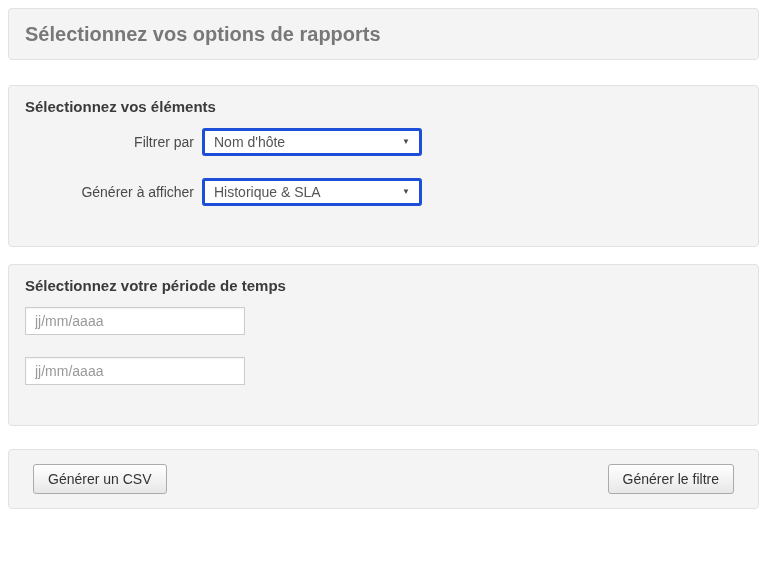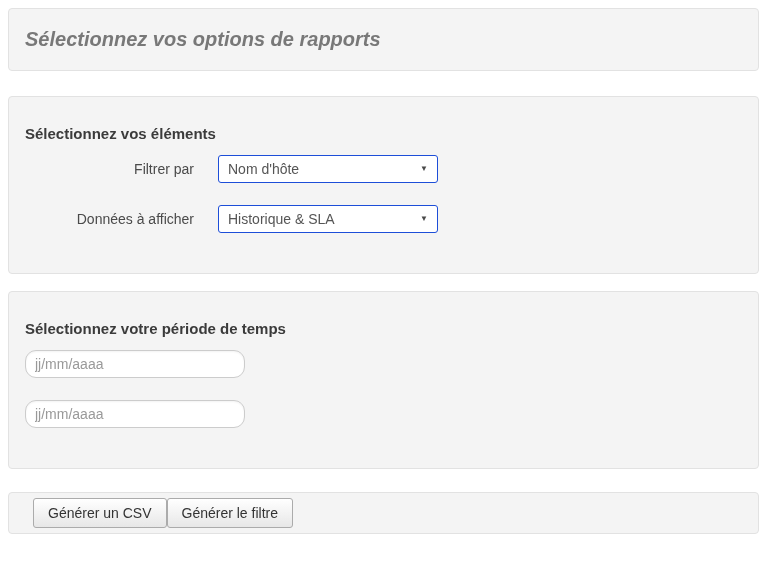--- a/index.html
+++ b/index.html
@@ -8,69 +8,68 @@
     font-family: "Liberation Sans", sans-serif;
     width: 767px; height: 581px;
   }
   .page { padding: 8px; width: 767px; }
   .panel {
     background: #f4f4f4;
     border: 1px solid #e2e2e2;
     border-radius: 4px;
   }
   .header-panel {
-    height: 63px;
+    height: 52px;
     display: flex; align-items: center;
     padding: 0 16px;
     margin-bottom: 25px;
-    font-style: italic;
   }
   .page-title {
     margin: 0;
     font-size: 20px; font-weight: bold;
     color: #787878;
   }
-  .form-panel { padding: 28px 16px 18px; margin-bottom: 17px; }
+  .form-panel { padding: 12px 16px 18px; margin-bottom: 17px; }
   .panel-heading {
     font-size: 15px; font-weight: bold;
     color: #3b3b3b;
     margin-bottom: 13px;
   }
   .form-row { display: flex; align-items: center; margin-bottom: 22px; }
   .form-row:last-child { margin-bottom: 22px; }
   .form-label {
     width: 169px; text-align: right;
-    margin-right: 24px;
+    margin-right: 8px;
     font-size: 14px; color: #4a4a4a;
   }
   .control { width: 220px; height: 28px; }
   .select-box {
     background: #ffffff;
-    border: 1px solid #1d4ed8;
+    border: 3px solid #1d4ed8;
     border-radius: 3px;
     display: flex; align-items: center; justify-content: space-between;
     padding: 0 9px;
     cursor: pointer;
   }
   .select-value { font-size: 14px; color: #555555; }
   .select-caret { font-size: 8px; color: #4a4a4a; line-height: 1; }
   .text-input {
     background: #ffffff;
     border: 1px solid #cccccc;
-    border-radius: 11px;
+    border-radius: 0;
     padding: 0 9px;
     font-size: 14px; color: #555555;
     font-family: "Liberation Sans", sans-serif;
     box-shadow: inset 0 1px 2px rgba(0,0,0,0.05);
     outline: none;
   }
   .text-input::placeholder { color: #999999; }
   .footer-panel {
-    height: 42px;
-    display: flex; align-items: center; 
+    height: 60px;
+    display: flex; align-items: center; justify-content: space-between;
     padding: 0 24px;
     margin-bottom: 0;
   }
   .btn {
     height: 30px;
     padding: 0 14px;
     font-size: 14px;
     color: #333333;
     font-family: "Liberation Sans", sans-serif;
     background: linear-gradient(#ffffff, #e7e7e7);
@@ -94,21 +93,21 @@
     <div class="form-row">
       <label class="form-label">Filtrer par</label>
       <div class="control select-box">
         <span class="select-value">Nom d'hôte</span>
         <span class="select-caret">▼</span>
       </div>
     </div>
 
 
     <div class="form-row">
-      <label class="form-label">Données à afficher</label>
+      <label class="form-label">Générer à afficher</label>
       <div class="control select-box">
         <span class="select-value">Historique &amp; SLA</span>
         <span class="select-caret">▼</span>
       </div>
     </div>
   </div>
 
   <div class="panel form-panel" style="margin-bottom:23px;">
     <div class="panel-heading">Sélectionnez votre période de temps</div>
 

